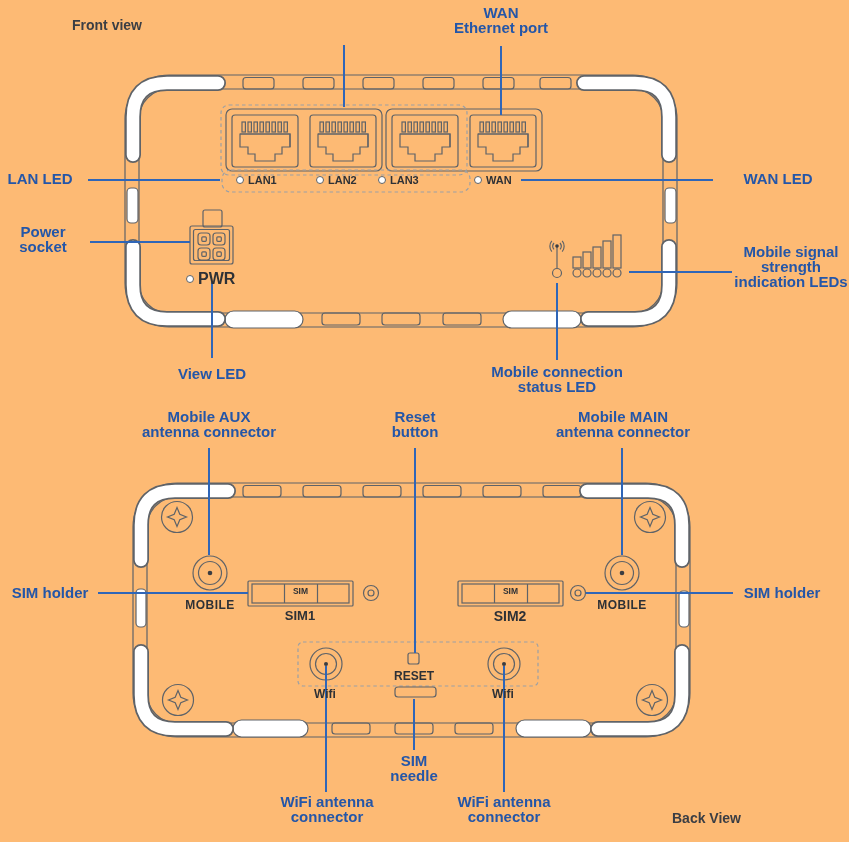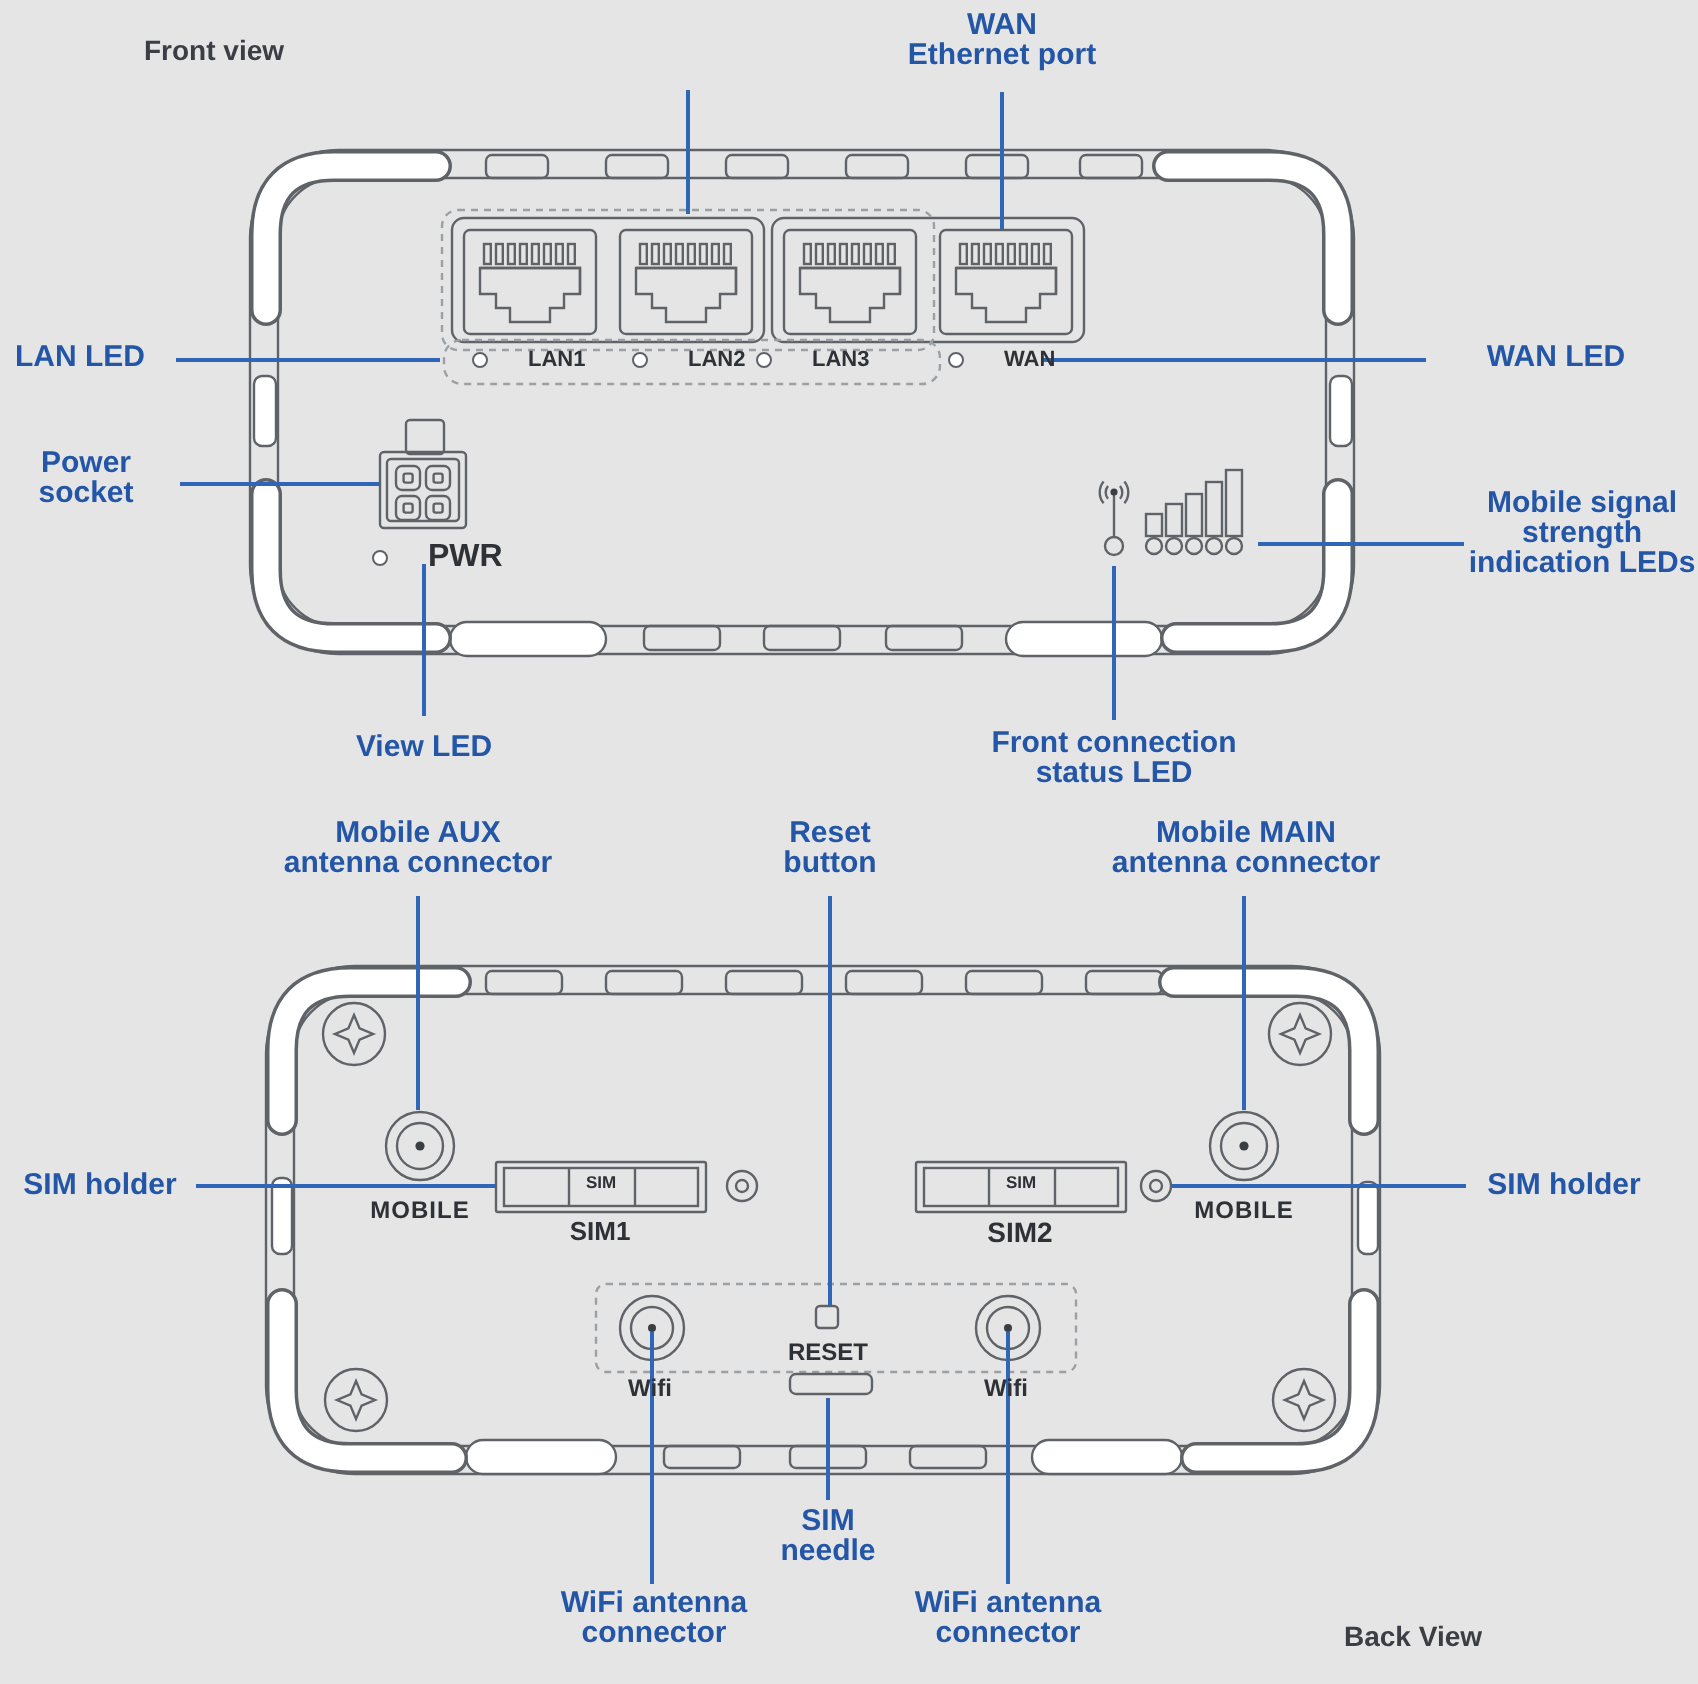--- a/index.html
+++ b/index.html
@@ -1,31 +1,31 @@
 <!DOCTYPE html>
 <html><head>
 <meta charset="utf-8">
 <style>
   html,body{margin:0;padding:0;background:#fff;}
-  .stage{position:relative;width:849px;height:842px;background:#e5e5e5;overflow:hidden;
+  .stage{position:relative;width:849px;height:842px;background:#fdba74;overflow:hidden;
          font-family:"Liberation Sans",sans-serif;}
   #line-art{position:absolute;left:0;top:0;}
   #line-art *{fill:none;stroke:#5f6368;stroke-width:1.2;}
   #line-art .fillw{fill:#fff;}
   #line-art .dash{stroke:#9ba0a5;stroke-dasharray:3.5 3;}
   #line-art .bo{stroke-width:16;stroke-linecap:round;fill:none;}
   #line-art .bi{stroke:#fff;stroke-width:12.5;stroke-linecap:round;fill:none;}
   #line-art .fd{fill:#3a3d42;stroke:none;}
   .callout{position:absolute;color:#2456a8;font-weight:700;font-size:15px;line-height:15px;
            white-space:pre-line;text-align:center;z-index:3;}
   .callout.la{text-align:center;}
   .title{position:absolute;color:#3b3e44;font-weight:700;font-size:14px;z-index:3;white-space:nowrap;}
   .dlabel{position:absolute;color:#2e3136;font-weight:700;white-space:nowrap;z-index:3;}
   .ctr{text-align:center;}
-  .led{display:flex;align-items:center;gap:20px;font-size:11px;text-align:center;}
+  .led{display:flex;align-items:center;gap:4px;font-size:11px;text-align:center;}
   .led .dot{width:6px;height:6px;border:1.2px solid #5f6368;border-radius:50%;background:#fff;flex:0 0 auto;}
   .vline,.hline{position:absolute;background:#2f66b8;z-index:2;}
   .vline{width:2px;}
   .hline{height:2px;}
 </style>
 </head>
 <body>
 
 <div class="stage">
 
@@ -244,21 +244,21 @@
   <div class="title" style="left:72px;top:17px">Front view</div>
   <div class="title" style="left:672px;top:810px">Back View</div>
 
   <div class="callout" style="left:441px;top:5px;width:120px">WAN
 Ethernet port</div>
   <div class="callout la" style="left:5px;top:171px;width:70px">LAN LED</div>
   <div class="callout la" style="left:738px;top:171px;width:80px">WAN LED</div>
   <div class="callout" style="left:12px;top:224px;width:62px">Power
 socket</div>
   <div class="callout" style="left:162px;top:366px;width:100px">View LED</div>
-  <div class="callout" style="left:487px;top:364px;width:140px">Front connection
+  <div class="callout" style="left:487px;top:364px;width:140px">Mobile connection
 status LED</div>
   <div class="callout" style="left:720px;top:244px;width:142px">Mobile signal
 strength
 indication LEDs</div>
 
   <div class="callout" style="left:137px;top:409px;width:144px">Mobile AUX
 antenna connector</div>
   <div class="callout" style="left:375px;top:409px;width:80px">Reset
 button</div>
   <div class="callout" style="left:551px;top:409px;width:144px">Mobile MAIN

